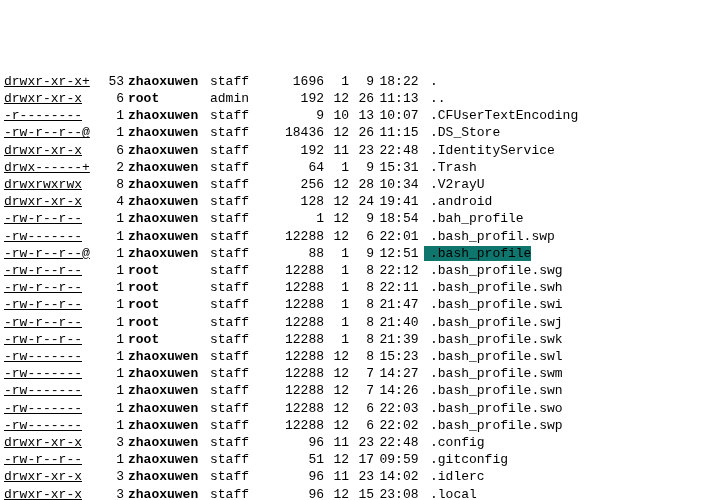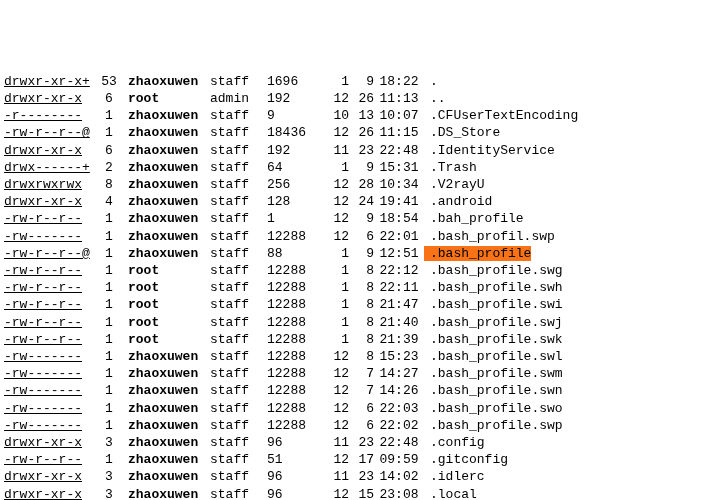--- a/index.html
+++ b/index.html
@@ -7,29 +7,29 @@
       padding: 4px;
       font-family: Menlo, Monaco, Consolas, "Courier New", monospace;
       font-size: 13px;
       line-height: 17.2px;
       color: #000;
       background: #fff;
       white-space: pre;
     }
     .row { display: block; }
     .perms { display: inline-block; width: 90px; text-decoration: underline; }
-    .links { display: inline-block; width: 30px; text-align: center; }
+    .links { display: inline-block; width: 30px; text-align: right; }
     .owner { display: inline-block; width: 82px; padding-left: 4px; font-weight: bold; }
     .group { display: inline-block; width: 57px; }
-    .size  { display: inline-block; width: 57px; text-align: left; }
+    .size  { display: inline-block; width: 57px; text-align: right; }
     .mon   { display: inline-block; width: 25px; text-align: right; }
     .day   { display: inline-block; width: 25px; text-align: right; }
     .time  { display: inline-block; width: 50px; text-align: center; }
     .name  { padding-left: 6px; }
-    .highlight { background: #f97316; }
+    .highlight { background: #0f766e; }
   </style>
 </head>
 <body>
 
 
 
 <div id="listing"><div class="row"><span class="perms">drwxr-xr-x+</span><span class="links">53</span><span class="owner">zhaoxuwen</span><span class="group">staff</span><span class="size">1696</span><span class="mon">1</span><span class="day">9</span><span class="time">18:22</span><span class="name">.</span></div><div class="row"><span class="perms">drwxr-xr-x</span><span class="links">6</span><span class="owner">root</span><span class="group">admin</span><span class="size">192</span><span class="mon">12</span><span class="day">26</span><span class="time">11:13</span><span class="name">..</span></div><div class="row"><span class="perms">-r--------</span><span class="links">1</span><span class="owner">zhaoxuwen</span><span class="group">staff</span><span class="size">9</span><span class="mon">10</span><span class="day">13</span><span class="time">10:07</span><span class="name">.CFUserTextEncoding</span></div><div class="row"><span class="perms">-rw-r--r--@</span><span class="links">1</span><span class="owner">zhaoxuwen</span><span class="group">staff</span><span class="size">18436</span><span class="mon">12</span><span class="day">26</span><span class="time">11:15</span><span class="name">.DS_Store</span></div><div class="row"><span class="perms">drwxr-xr-x</span><span class="links">6</span><span class="owner">zhaoxuwen</span><span class="group">staff</span><span class="size">192</span><span class="mon">11</span><span class="day">23</span><span class="time">22:48</span><span class="name">.IdentityService</span></div><div class="row"><span class="perms">drwx------+</span><span class="links">2</span><span class="owner">zhaoxuwen</span><span class="group">staff</span><span class="size">64</span><span class="mon">1</span><span class="day">9</span><span class="time">15:31</span><span class="name">.Trash</span></div><div class="row"><span class="perms">drwxrwxrwx</span><span class="links">8</span><span class="owner">zhaoxuwen</span><span class="group">staff</span><span class="size">256</span><span class="mon">12</span><span class="day">28</span><span class="time">10:34</span><span class="name">.V2rayU</span></div><div class="row"><span class="perms">drwxr-xr-x</span><span class="links">4</span><span class="owner">zhaoxuwen</span><span class="group">staff</span><span class="size">128</span><span class="mon">12</span><span class="day">24</span><span class="time">19:41</span><span class="name">.android</span></div><div class="row"><span class="perms">-rw-r--r--</span><span class="links">1</span><span class="owner">zhaoxuwen</span><span class="group">staff</span><span class="size">1</span><span class="mon">12</span><span class="day">9</span><span class="time">18:54</span><span class="name">.bah_profile</span></div><div class="row"><span class="perms">-rw-------</span><span class="links">1</span><span class="owner">zhaoxuwen</span><span class="group">staff</span><span class="size">12288</span><span class="mon">12</span><span class="day">6</span><span class="time">22:01</span><span class="name">.bash_profil.swp</span></div><div class="row"><span class="perms">-rw-r--r--@</span><span class="links">1</span><span class="owner">zhaoxuwen</span><span class="group">staff</span><span class="size">88</span><span class="mon">1</span><span class="day">9</span><span class="time">12:51</span><span class="name highlight">.bash_profile</span></div><div class="row"><span class="perms">-rw-r--r--</span><span class="links">1</span><span class="owner">root</span><span class="group">staff</span><span class="size">12288</span><span class="mon">1</span><span class="day">8</span><span class="time">22:12</span><span class="name">.bash_profile.swg</span></div><div class="row"><span class="perms">-rw-r--r--</span><span class="links">1</span><span class="owner">root</span><span class="group">staff</span><span class="size">12288</span><span class="mon">1</span><span class="day">8</span><span class="time">22:11</span><span class="name">.bash_profile.swh</span></div><div class="row"><span class="perms">-rw-r--r--</span><span class="links">1</span><span class="owner">root</span><span class="group">staff</span><span class="size">12288</span><span class="mon">1</span><span class="day">8</span><span class="time">21:47</span><span class="name">.bash_profile.swi</span></div><div class="row"><span class="perms">-rw-r--r--</span><span class="links">1</span><span class="owner">root</span><span class="group">staff</span><span class="size">12288</span><span class="mon">1</span><span class="day">8</span><span class="time">21:40</span><span class="name">.bash_profile.swj</span></div><div class="row"><span class="perms">-rw-r--r--</span><span class="links">1</span><span class="owner">root</span><span class="group">staff</span><span class="size">12288</span><span class="mon">1</span><span class="day">8</span><span class="time">21:39</span><span class="name">.bash_profile.swk</span></div><div class="row"><span class="perms">-rw-------</span><span class="links">1</span><span class="owner">zhaoxuwen</span><span class="group">staff</span><span class="size">12288</span><span class="mon">12</span><span class="day">8</span><span class="time">15:23</span><span class="name">.bash_profile.swl</span></div><div class="row"><span class="perms">-rw-------</span><span class="links">1</span><span class="owner">zhaoxuwen</span><span class="group">staff</span><span class="size">12288</span><span class="mon">12</span><span class="day">7</span><span class="time">14:27</span><span class="name">.bash_profile.swm</span></div><div class="row"><span class="perms">-rw-------</span><span class="links">1</span><span class="owner">zhaoxuwen</span><span class="group">staff</span><span class="size">12288</span><span class="mon">12</span><span class="day">7</span><span class="time">14:26</span><span class="name">.bash_profile.swn</span></div><div class="row"><span class="perms">-rw-------</span><span class="links">1</span><span class="owner">zhaoxuwen</span><span class="group">staff</span><span class="size">12288</span><span class="mon">12</span><span class="day">6</span><span class="time">22:03</span><span class="name">.bash_profile.swo</span></div><div class="row"><span class="perms">-rw-------</span><span class="links">1</span><span class="owner">zhaoxuwen</span><span class="group">staff</span><span class="size">12288</span><span class="mon">12</span><span class="day">6</span><span class="time">22:02</span><span class="name">.bash_profile.swp</span></div><div class="row"><span class="perms">drwxr-xr-x</span><span class="links">3</span><span class="owner">zhaoxuwen</span><span class="group">staff</span><span class="size">96</span><span class="mon">11</span><span class="day">23</span><span class="time">22:48</span><span class="name">.config</span></div><div class="row"><span class="perms">-rw-r--r--</span><span class="links">1</span><span class="owner">zhaoxuwen</span><span class="group">staff</span><span class="size">51</span><span class="mon">12</span><span class="day">17</span><span class="time">09:59</span><span class="name">.gitconfig</span></div><div class="row"><span class="perms">drwxr-xr-x</span><span class="links">3</span><span class="owner">zhaoxuwen</span><span class="group">staff</span><span class="size">96</span><span class="mon">11</span><span class="day">23</span><span class="time">14:02</span><span class="name">.idlerc</span></div><div class="row"><span class="perms">drwxr-xr-x</span><span class="links">3</span><span class="owner">zhaoxuwen</span><span class="group">staff</span><span class="size">96</span><span class="mon">12</span><span class="day">15</span><span class="time">23:08</span><span class="name">.local</span></div></div>
 
 
 

